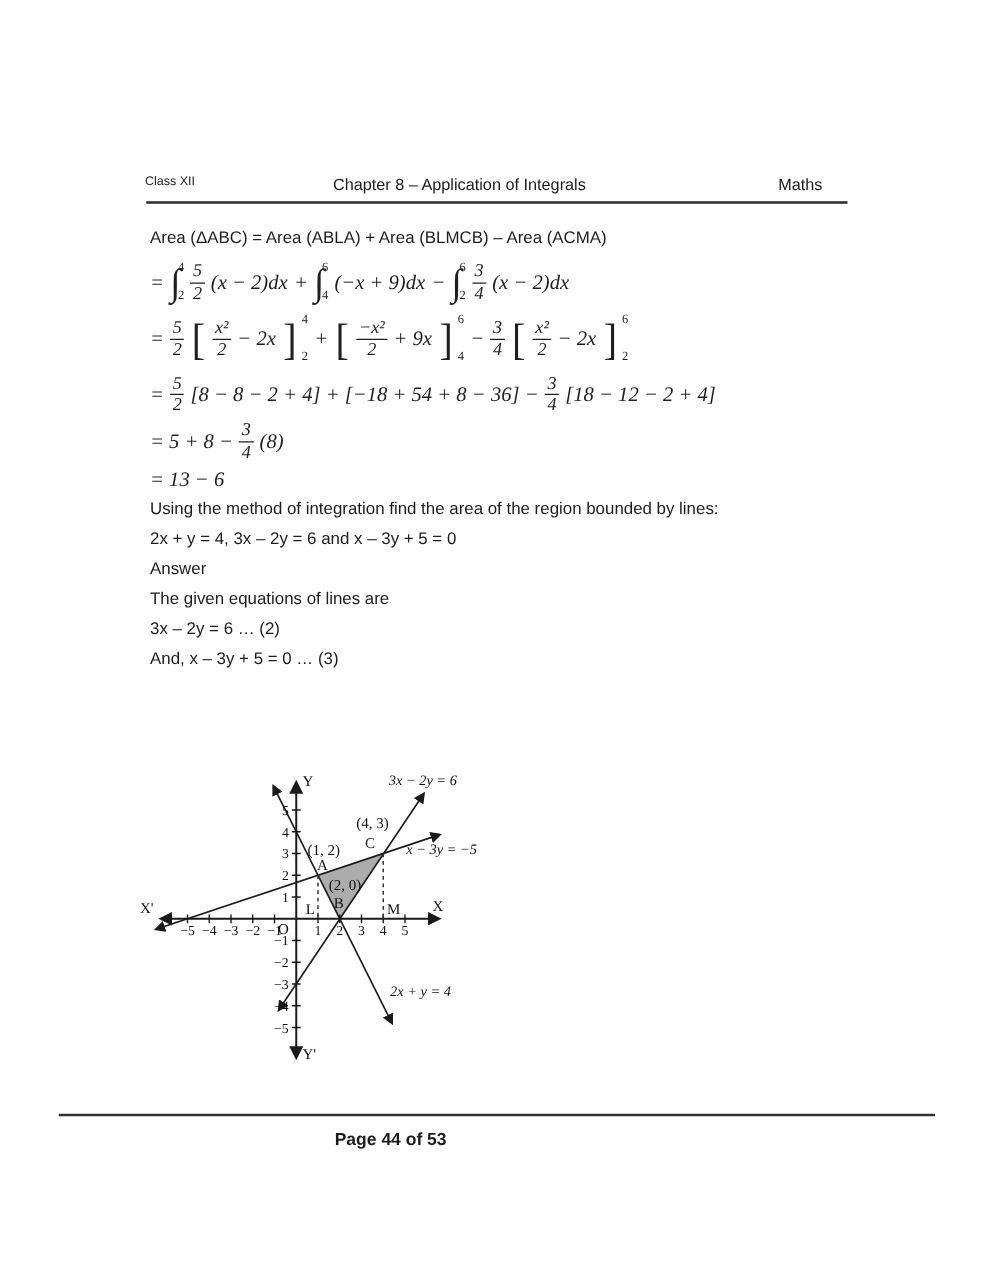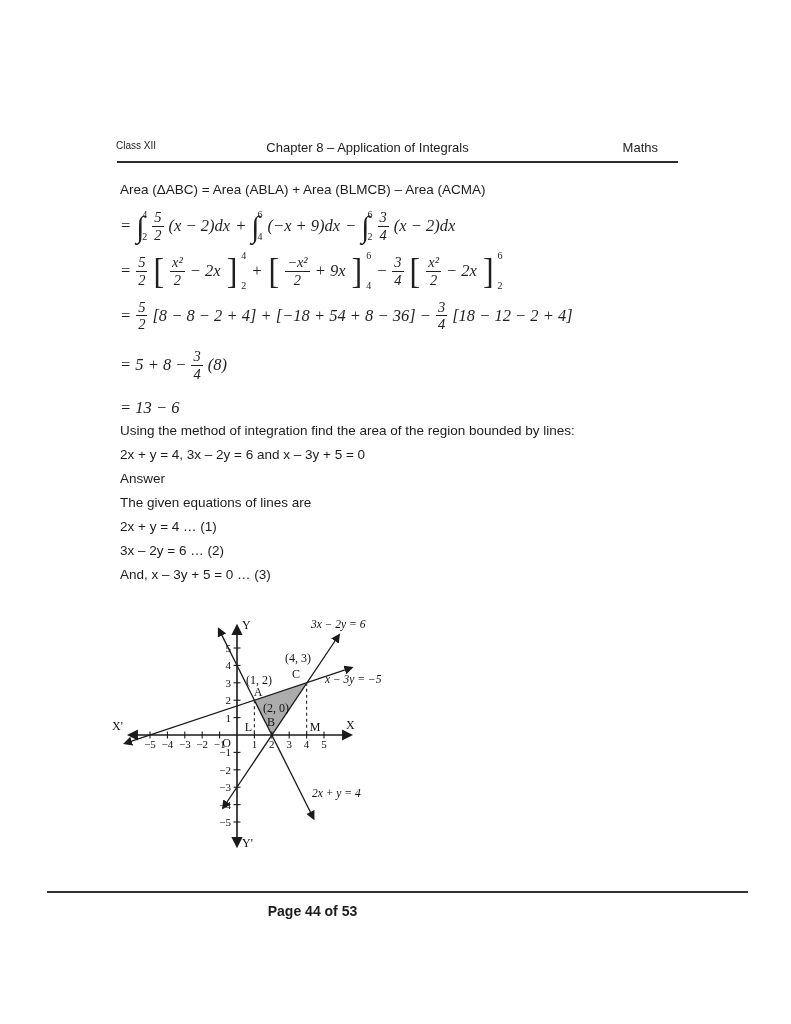--- a/index.html
+++ b/index.html
@@ -12,21 +12,21 @@
   .hdr-right{position:absolute;top:140px;right:133px;font-size:13px;}
   .hdr-rule{position:absolute;top:161px;left:117px;width:561px;height:2px;background:#2b2b2b;}
 
   
   .content{position:absolute;left:120px;top:180px;width:600px;font-size:13.5px;}
   .area-line{line-height:19px;}
 
   
   .eq{font-family:"Liberation Serif",serif;font-style:italic;font-size:16.5px;color:#1f1f1f;
       display:flex;align-items:center;column-gap:5px;}
-  .eq.mt10{margin-top:10px;} .eq.mt6{margin-top:6px;} .eq.mt4{margin-top:16px;}
+  .eq.mt10{margin-top:10px;} .eq.mt6{margin-top:6px;} .eq.mt4{margin-top:4px;}
   .iglyph{font-size:30px;font-style:normal;line-height:.9;}
   .int{display:inline-flex;align-items:center;}
   .lims{display:inline-flex;flex-direction:column;justify-content:space-between;height:32px;
         font-size:10px;font-style:normal;line-height:1;margin-left:-2px;padding:1px 0;}
   .fr{display:inline-flex;flex-direction:column;align-items:center;line-height:1.12;
       font-size:14.5px;}
   .fr .num{border-bottom:1.2px solid #1f1f1f;padding:0 2px;}
   .fr .den{padding:0 2px;}
   .bb{font-size:32px;font-style:normal;line-height:.95;transform:scaleY(1.1);margin:0 1px;}
   .brlims{display:inline-flex;flex-direction:column;justify-content:space-between;height:40px;
@@ -169,21 +169,20 @@
       </span>
       <span>(8)</span>
     </div>
 
     <div class="eq mt4">= 13 − 6</div>
 
     <div class="bodyline">Using the method of integration find the area of the region bounded by lines:</div>
     <div class="bodyline">2x + y = 4, 3x – 2y = 6 and x – 3y + 5 = 0</div>
     <div class="bodyline">Answer</div>
     <div class="bodyline">The given equations of lines are</div>
-    <div class="bodyline">2x + y = 4 … (1)</div>
     <div class="bodyline">3x – 2y = 6 … (2)</div>
     <div class="bodyline">And, x – 3y + 5 = 0 … (3)</div>
   </div>
 
   <div class="graph-wrap">
     <svg width="336" height="252" viewBox="0 0 336 252">
       <defs>
         <marker id="arr" viewBox="0 0 10 10" refX="8" refY="5" markerWidth="7" markerHeight="7" orient="auto-start-reverse">
           <path d="M0,0 L10,5 L0,10 z" fill="#1a1a1a"></path>
         </marker>

